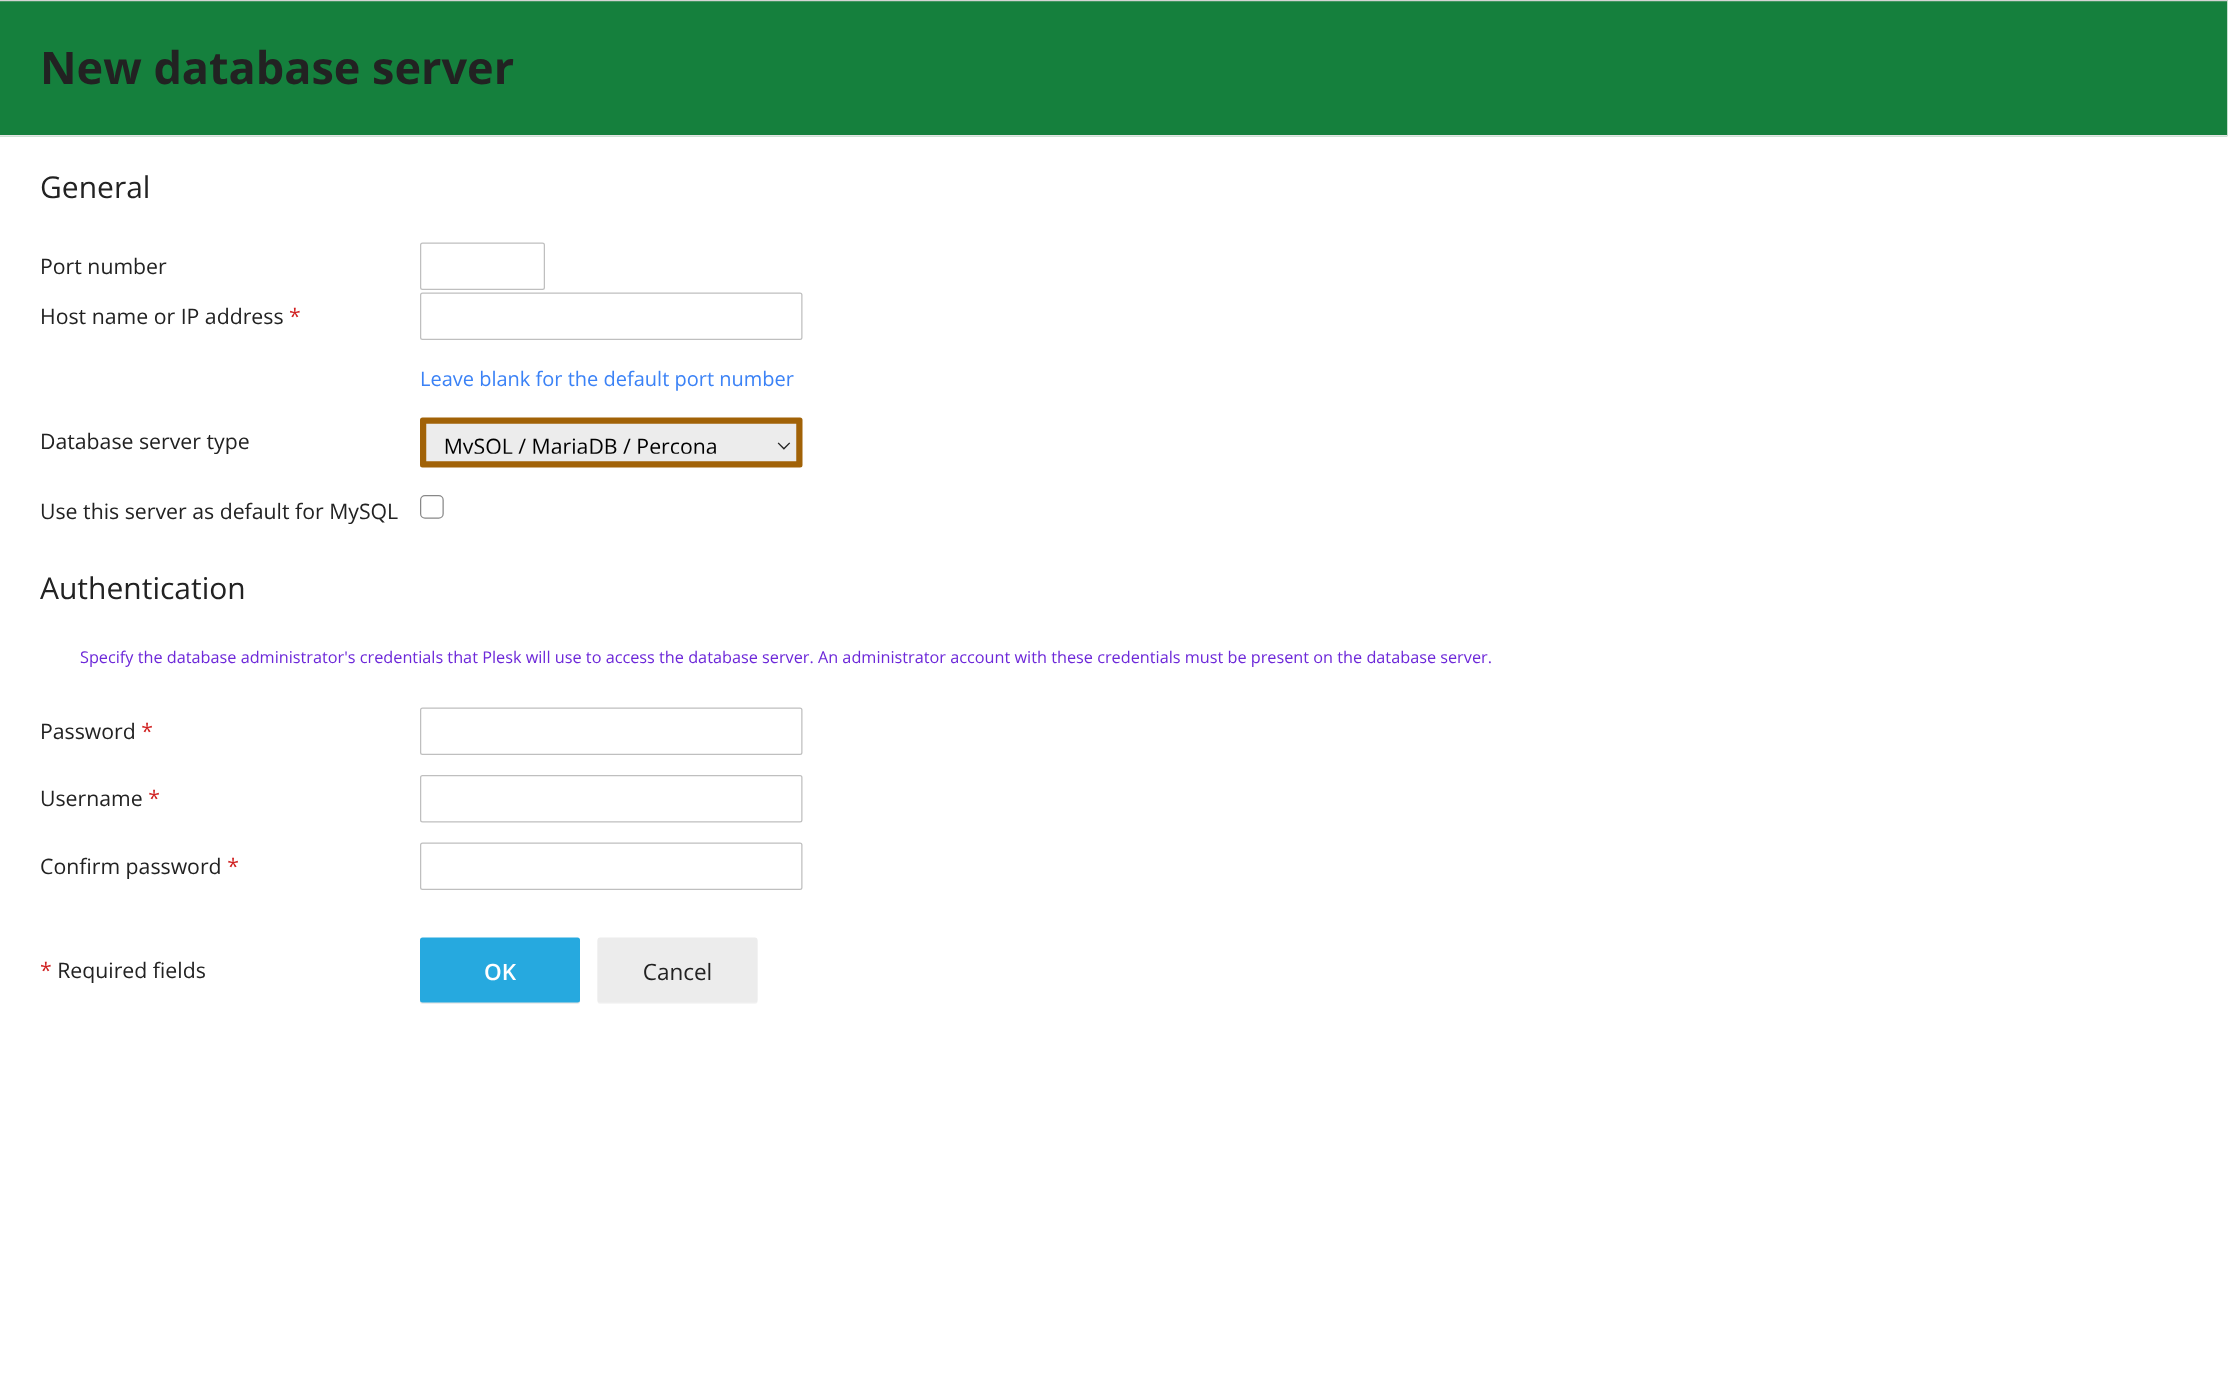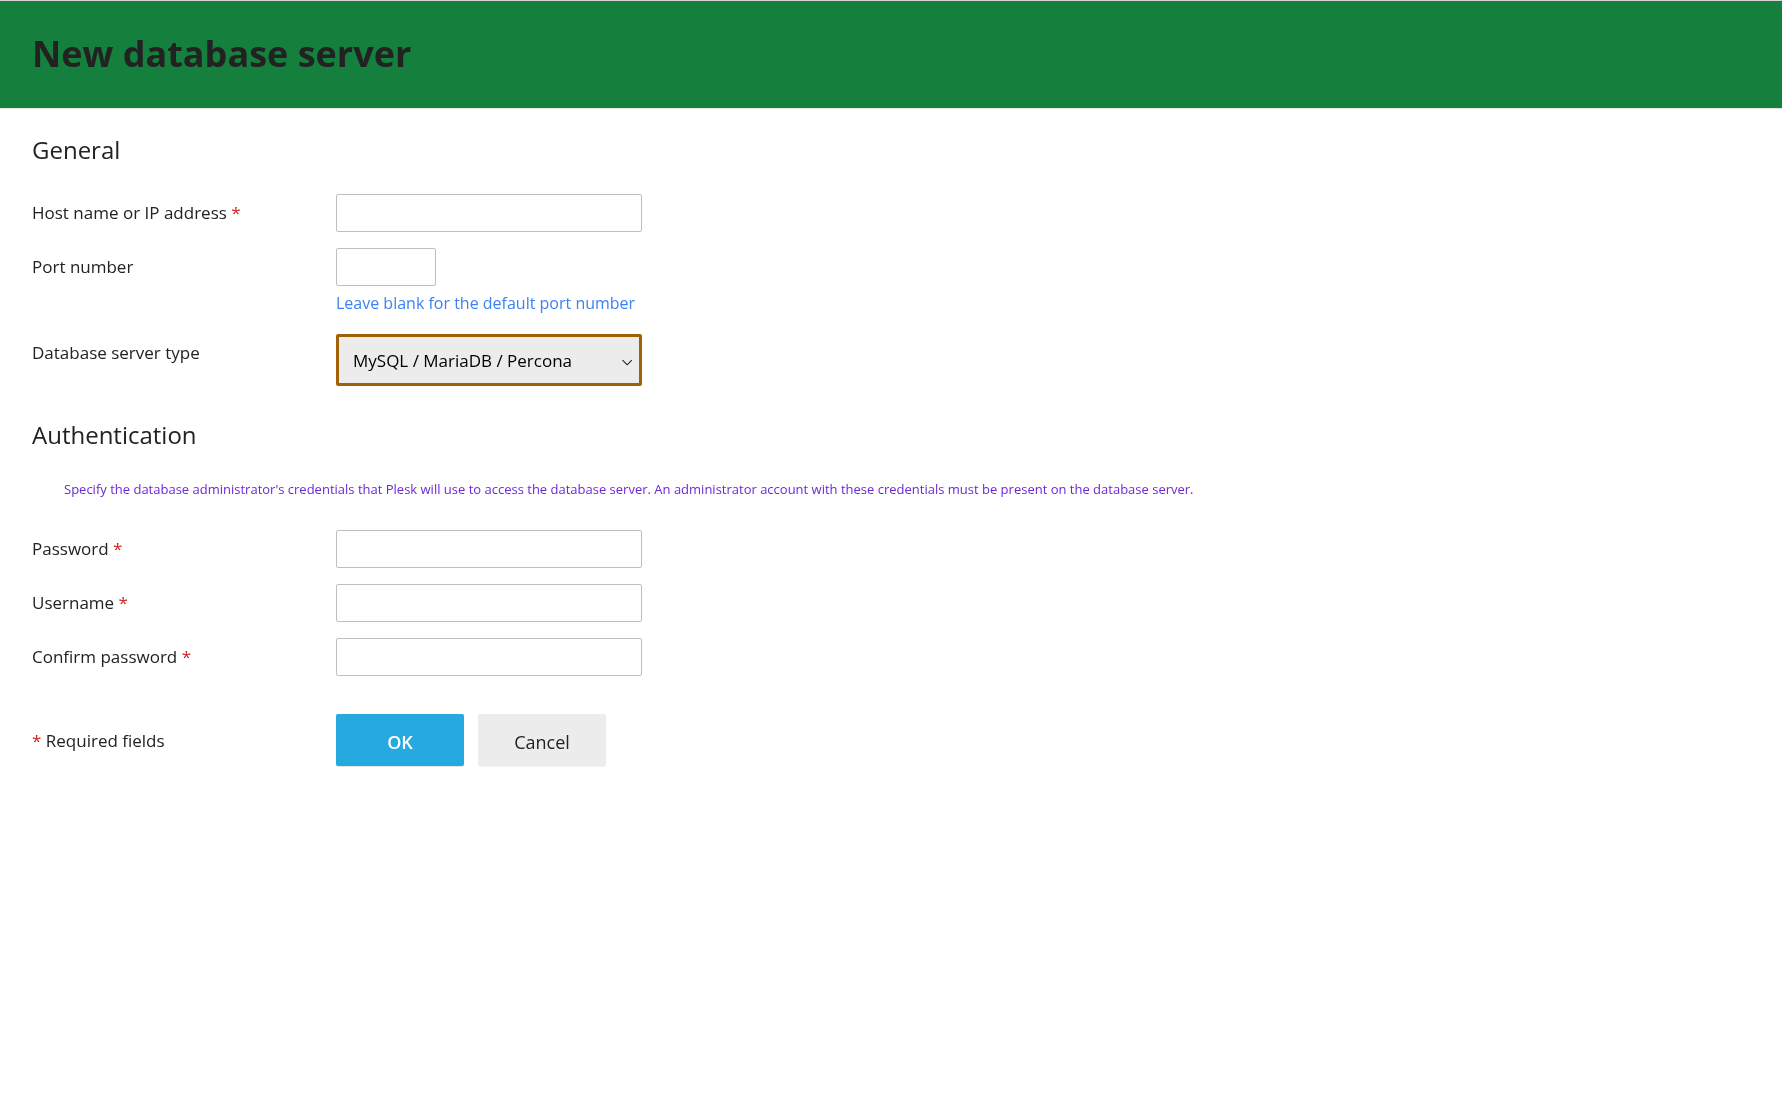--- a/index.html
+++ b/index.html
@@ -111,22 +111,22 @@
     }
     
     .select-wrap {
       position: relative;
       display: inline-block;
       width: 306px;
     }
     
     .select-input {
       width: 100%;
-      height: 52px;
-      border: 3px solid #a16207;
+      height: 40px;
+      border: 5px solid #a16207;
       border-radius: 2px;
       padding: 6px 34px 6px 14px;
       font-size: 17px;
       font-family: inherit;
       background: #ececec;
       appearance: none;
       -webkit-appearance: none;
       -moz-appearance: none;
       cursor: pointer;
     }
@@ -202,36 +202,36 @@
 <body>
 
 <div class="header">
   <h1 class="page-title">New database server</h1>
 </div>
 
 <div class="content">
 
   <h2 class="section-title">General</h2>
 
+  <div class="form-row port-row">
+    <div class="form-label">
+      <span>Port number</span>
+    </div>
+    <div class="form-control-wrap">
+      <input type="text" class="text-input w-port" value="" style="">
+    </div>
+  </div>
+
   <div class="form-row">
     <div class="form-label">
       <span>Host name or IP address</span>
       <span class="required-star"> *</span>
     </div>
     <div class="form-control-wrap">
       <input type="text" class="text-input w-full" value="" style="">
-    </div>
-  </div>
-
-  <div class="form-row port-row">
-    <div class="form-label">
-      <span>Port number</span>
-    </div>
-    <div class="form-control-wrap">
-      <input type="text" class="text-input w-port" value="" style="">
     </div>
   </div>
 
   <div class="hint-row">
     <div class="hint-text">Leave blank for the default port number</div>
   </div>
 
   <div class="form-row">
     <div class="form-label">
       <span>Database server type</span>
@@ -239,20 +239,28 @@
     <div class="form-control-wrap">
       <div class="select-wrap">
         <select class="select-input">
           <option>MySQL / MariaDB / Percona</option>
         </select>
         <span class="select-chevron">⌵</span>
       </div>
     </div>
   </div>
 
+  <div class="form-row">
+    <div class="form-label">
+      <span>Use this server as default for MySQL</span>
+    </div>
+    <div class="form-control-wrap">
+      <input type="checkbox" class="checkbox-input" style="">
+    </div>
+  </div>
 
   <h2 class="section-title section-auth">Authentication</h2>
 
   <p class="section-description">Specify the database administrator's credentials that Plesk will use to access the database server. An administrator account with these credentials must be present on the database server.</p>
 
   <div class="form-row">
     <div class="form-label">
       <span>Password</span>
       <span class="required-star"> *</span>
     </div>

